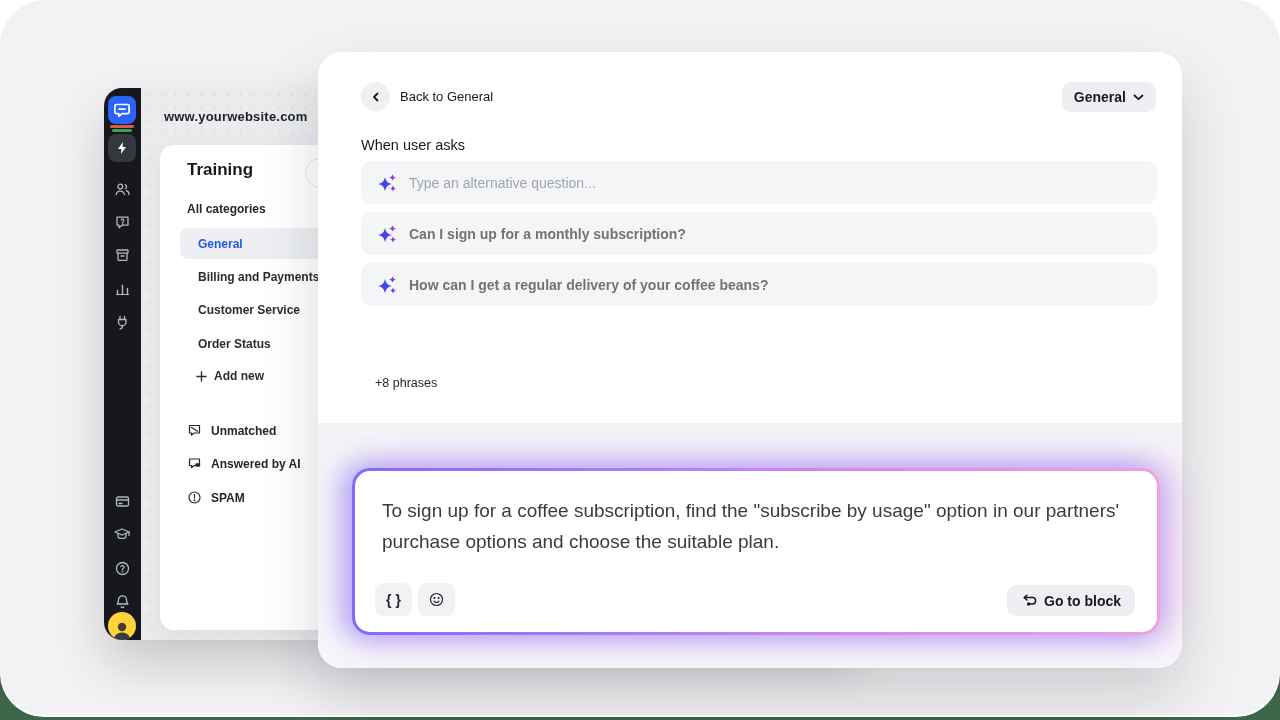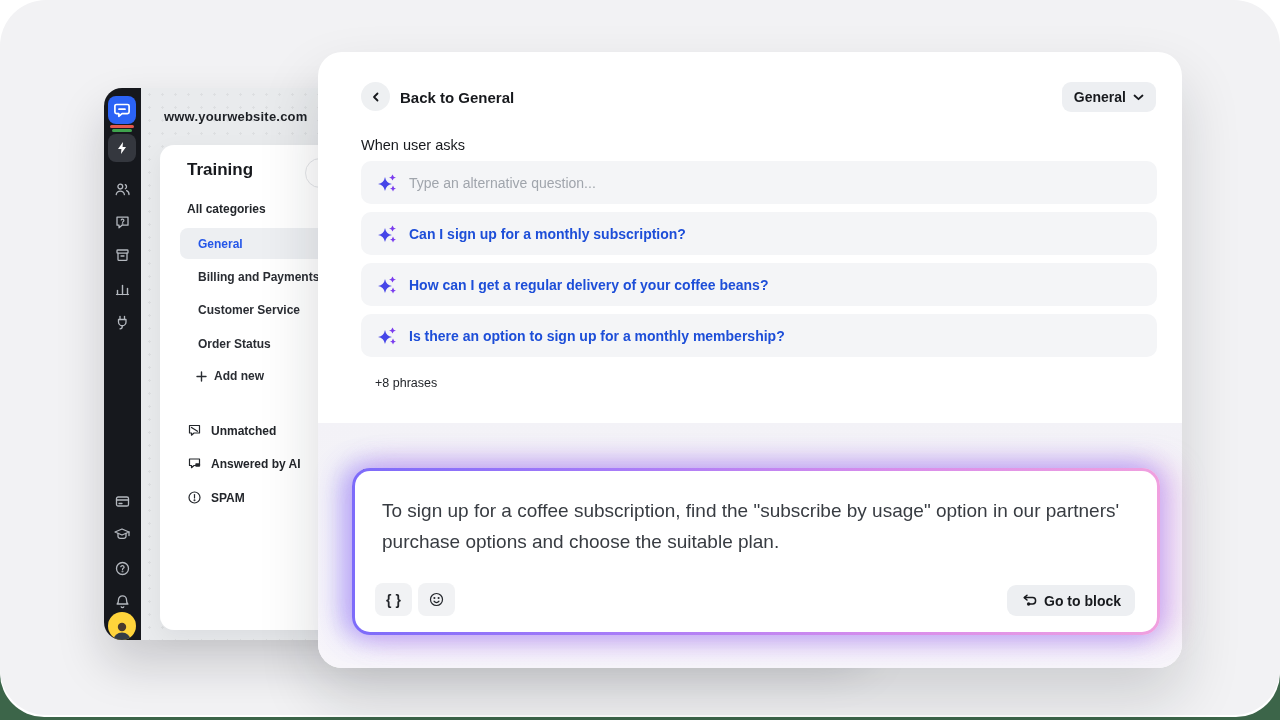--- a/index.html
+++ b/index.html
@@ -27,28 +27,28 @@
   .search-frag { position:absolute; left:145px; top:13px; width:90px; height:30px; background:#fff; border:1px solid #e3e5e8; border-radius:15px; }
   .cat-header { position:absolute; left:27px; top:57px; font-size:12px; font-weight:700; color:#23262b; }
   .cat-row { position:absolute; left:38px; font-size:12px; font-weight:600; color:#2a2d33; }
   .cat-selected { position:absolute; left:20px; top:83px; width:215px; height:31px; background:#edeff2; border-radius:8px; display:flex; align-items:center; padding-left:18px; font-size:12px; font-weight:600; color:#2456e8; }
   .add-new { position:absolute; left:36px; top:224px; display:flex; align-items:center; gap:7px; font-size:12px; font-weight:600; color:#2a2d33; }
   .filter-row { position:absolute; left:27px; display:flex; align-items:center; gap:9px; font-size:12px; font-weight:700; color:#23262b; }
 
   
   .card { position:absolute; left:318px; top:52px; width:864px; height:616px; background:#ffffff; border-radius:24px; box-shadow:0 30px 60px rgba(20,24,34,.16); }
   .back-btn { position:absolute; left:43px; top:30px; width:29px; height:29px; border-radius:50%; background:#eef0f2; display:flex; align-items:center; justify-content:center; cursor:pointer; }
-  .back-label { position:absolute; left:82px; top:37px; font-size:15px; font-weight:700; color:#17191d; }
+  .back-label { position:absolute; left:82px; top:37px; font-size:13px; font-weight:400; color:#17191d; }
   .pill-btn { background:#edeff2; border:none; border-radius:9px; font-family:inherit; font-size:14px; font-weight:700; color:#17191d; display:flex; align-items:center; gap:7px; cursor:pointer; }
   .cat-dropdown { position:absolute; right:26px; top:30px; height:30px; padding:0 12px; }
   .section-label { position:absolute; font-size:14.5px; font-weight:400; color:#17191d; }
   .ghost-input, .phrase-row { position:absolute; left:43px; right:25px; height:43px; background:#f4f5f7; border-radius:10px; display:flex; align-items:center; padding:0 16px; gap:12px; }
   .ghost-input input { flex:1; border:none; outline:none; background:transparent; font-family:inherit; font-size:14px; color:#be185d; }
   .ghost-input input::placeholder { color:#a0a5ac; }
-  .phrase-text { font-size:14px; font-weight:600; color:#1d4ed8; }
+  .phrase-text { font-size:14px; font-weight:600; color:#737373; }
   .more-phrases { position:absolute; left:57px; top:324px; font-size:12.5px; font-weight:400; color:#23262b; cursor:pointer; }
 
   .card-bottom { position:absolute; left:0; right:0; top:371px; bottom:0; background:linear-gradient(180deg,#f3f2f7,#f7f5fa); border-radius:0 0 24px 24px; }
   .respond-wrap { position:absolute; left:34px; right:22px; top:45px; height:167px; border-radius:18px; padding:3px;
                   background:linear-gradient(90deg,#7d6bfa,#a87cf8,#d88deb,#f0a0df);
                   box-shadow:0 0 26px 5px rgba(142,112,250,.35), 14px 0 30px 2px rgba(236,148,222,.35), -10px 0 26px 2px rgba(120,100,250,.35); }
   .respond-inner { position:relative; width:100%; height:100%; background:#ffffff; border-radius:15px;text-decoration:underline; }
   .respond-text { position:absolute; left:27px; top:24px; width:760px; font-size:19px; line-height:31px; color:#383c42; }
   .tool-pill { position:absolute; bottom:16px; height:33px; background:#f1f2f4; border:none; border-radius:8px; font-family:inherit; font-size:14px; font-weight:700; color:#23262b; display:flex; align-items:center; justify-content:center; cursor:pointer; }
   .goto-btn { position:absolute; right:22px; bottom:16px; height:31px; padding:0 14px; }
@@ -249,30 +249,20 @@
   </div>
   <div class="phrase-row" style="top:211px;">
     <span>
         <svg width="20" height="20" viewBox="0 0 20 20">
           <path d="M8 4 Q9 10 15 11 Q9 12 8 18 Q7 12 1 11 Q7 10 8 4 Z" fill="#4646e8"></path>
           <path d="M15.5 1.5 Q16 4 19 4.5 Q16 5 15.5 7.5 Q15 5 12 4.5 Q15 4 15.5 1.5 Z" fill="#7a3bee"></path>
           <path d="M16 12.5 Q16.4 15.1 19 15.5 Q16.4 15.9 16 18.5 Q15.6 15.9 13 15.5 Q15.6 15.1 16 12.5 Z" fill="#7a3bee"></path>
         </svg>
       </span>
     <span class="phrase-text">How can I get a regular delivery of your coffee beans?</span>
-  </div>
-  <div class="phrase-row" style="top:262px;">
-    <span>
-        <svg width="20" height="20" viewBox="0 0 20 20">
-          <path d="M8 4 Q9 10 15 11 Q9 12 8 18 Q7 12 1 11 Q7 10 8 4 Z" fill="#4646e8"></path>
-          <path d="M15.5 1.5 Q16 4 19 4.5 Q16 5 15.5 7.5 Q15 5 12 4.5 Q15 4 15.5 1.5 Z" fill="#7a3bee"></path>
-          <path d="M16 12.5 Q16.4 15.1 19 15.5 Q16.4 15.9 16 18.5 Q15.6 15.9 13 15.5 Q15.6 15.1 16 12.5 Z" fill="#7a3bee"></path>
-        </svg>
-      </span>
-    <span class="phrase-text">Is there an option to sign up for a monthly membership?</span>
   </div>
 
   <div class="more-phrases">+8 phrases</div>
 
   <div class="card-bottom">
     <div class="section-label" style="left:45px; top:23px;margin-top:20px;">Then respond</div>
 
     <div class="respond-wrap">
       <div class="respond-inner">
         <div class="respond-text">To sign up for a coffee subscription, find the "subscribe by usage" option in our partners' purchase options and choose the suitable plan.</div>

